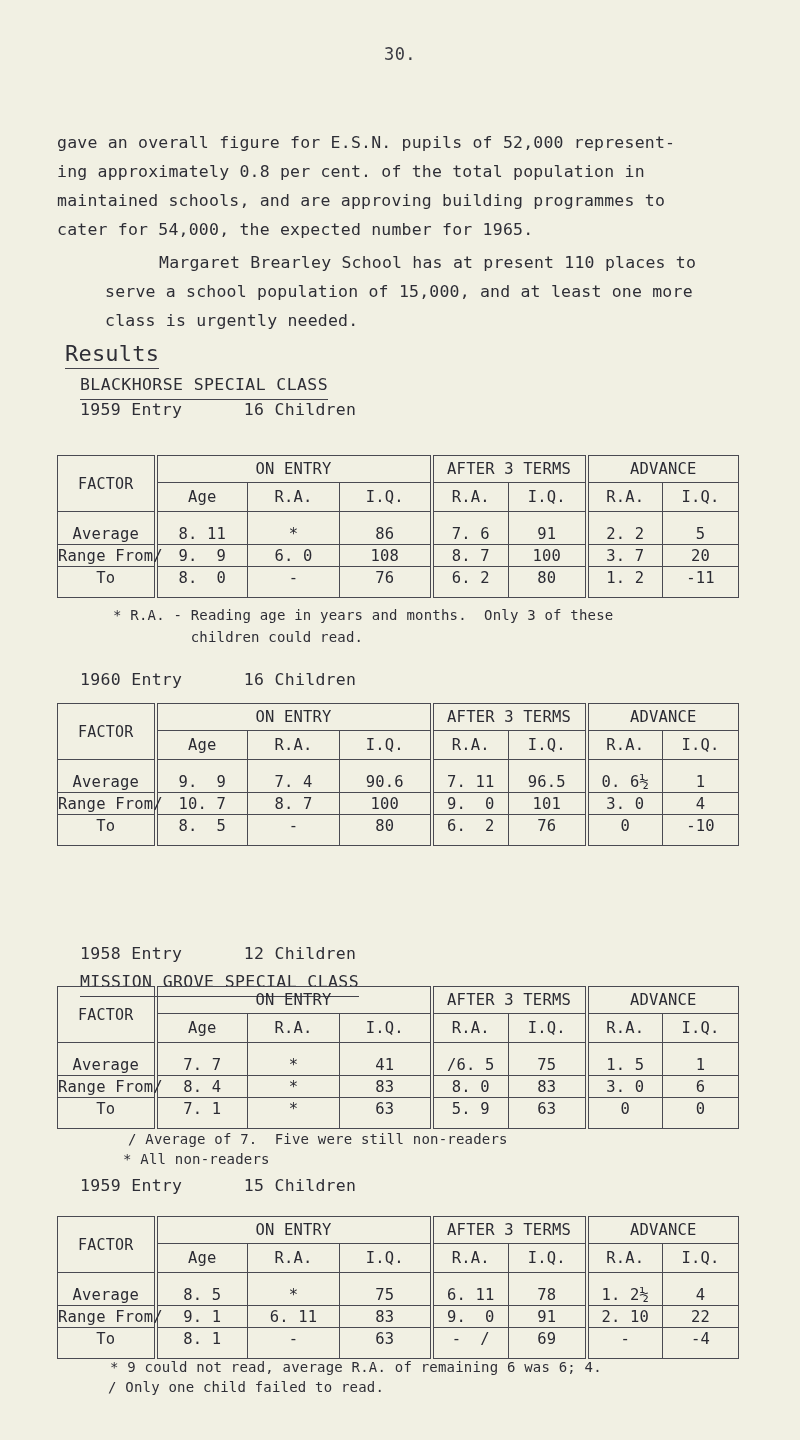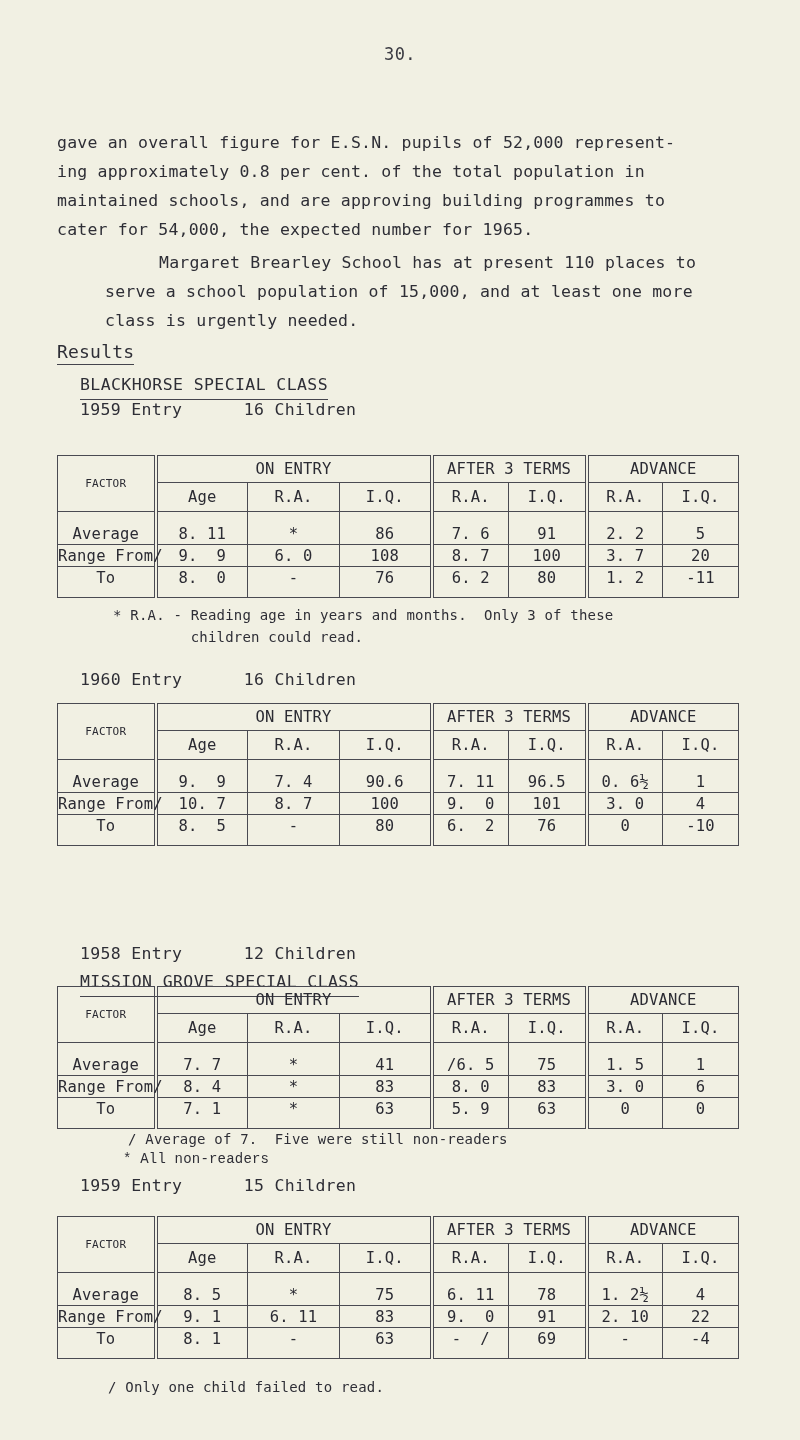--- a/index.html
+++ b/index.html
@@ -49,22 +49,22 @@
     text-align: left;
     white-space: pre-wrap;
   }
   .para.indent {
     text-indent: 54px;
   }
 
   
   .results-heading {
     position: absolute;
-    left: 57px;
-    font-size: 18px;
+    left: 65px;
+    font-size: 22px;
     letter-spacing: 0.2px;
     color: #2e2e36;
   }
   .results-heading span.u {
     border-bottom: 1.5px solid #44444c;
     padding-bottom: 2px;
   }
   .class-heading {
     position: absolute;
     left: 80px;
@@ -104,21 +104,21 @@
     vertical-align: middle;
     line-height: 20px;
     letter-spacing: 0.2px;
   }
   
   .grp-start {
     border-left: 4px double #4a4a52 !important;
   }
   th.factor-cell {
     text-align: center;
-    font-size: 11px;
+    font-size: 15px;
     letter-spacing: 0.4px;
   }
   th.grouphead {
     height: 26px;
     font-size: 15.5px;
     letter-spacing: 1.2px;
   }
   th.subhead {
     height: 28px;
     font-size: 15.5px;
@@ -384,21 +384,21 @@
         <td class="val">63</td>
         <td class="val grp-start">5. 9</td>
         <td class="val">63</td>
         <td class="val grp-start">0</td>
         <td class="val">0</td>
       </tr>
     </tbody>
   </table>
 
   <div class="footnote" style="top:1128px; left:128px; width:620px;">/ Average of 7.  Five were still non-readers</div>
-  <div class="footnote" style="top:1148px; left:123px; width:620px;font-family:Liberation Mono, monospace;">* All non-readers</div>
+  <div class="footnote" style="top:1148px; left:123px; width:620px;">* All non-readers</div>
 
   <div class="entry-line" style="top:1176px;">1959 Entry      15 Children</div>
 
   <table class="data-table" style="top:1216px;">
     <colgroup>
       <col style="width:98px">
         <col style="width:92px">
         <col style="width:92px">
         <col style="width:92px">
       <col style="width:77px">
@@ -450,15 +450,16 @@
         <td class="val">-</td>
         <td class="val">63</td>
         <td class="val grp-start">-  /</td>
         <td class="val">69</td>
         <td class="val grp-start">-</td>
         <td class="val">-4</td>
       </tr>
     </tbody>
   </table>
 
+  <div class="footnote" style="top:1356px; left:110px; width:650px;">* 9 could not read, average R.A. of remaining 6 was 6; 4.</div>
   <div class="footnote" style="top:1376px; left:108px; width:650px;">/ Only one child failed to read.</div>
 
 </div>
 
 </body></html>

